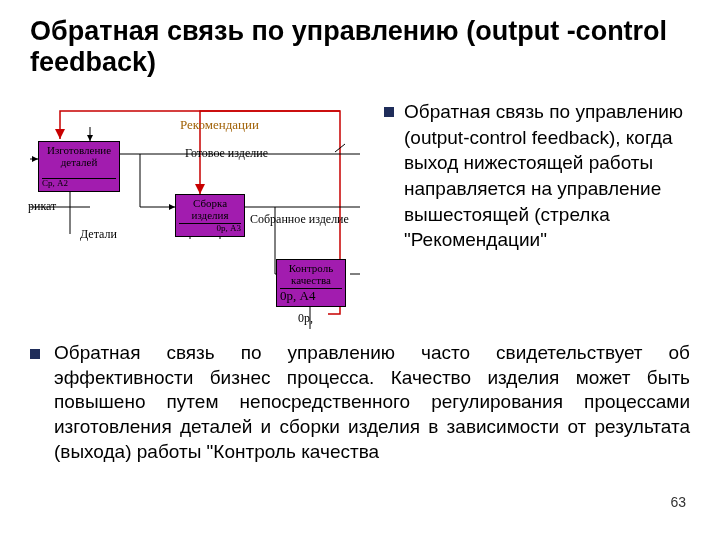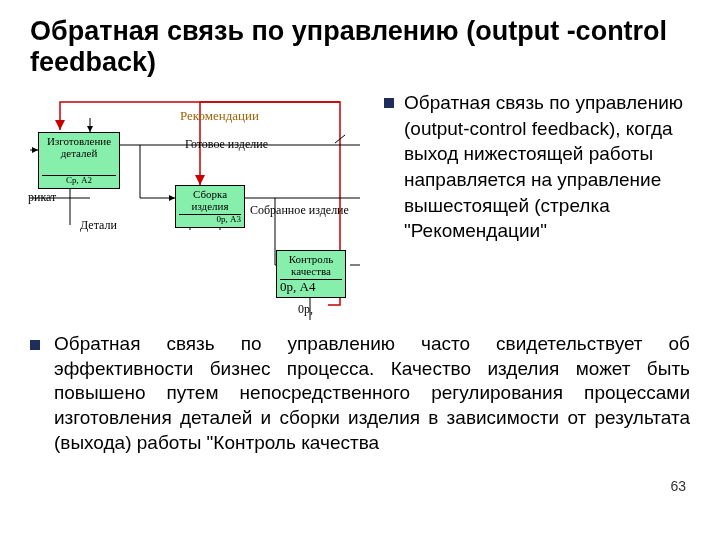--- a/index.html
+++ b/index.html
@@ -16,21 +16,21 @@
     padding: 16px 30px 20px 30px;
     box-sizing: border-box;
     width: 100%;
     height: 100%;
     position: relative;
   }
   .title {
     font-size: 27px;
     font-weight: bold;
     line-height: 1.15;
-    margin-bottom: 12px;
+    margin-bottom: 21px;
   }
   .top-row {
     display: flex;
     gap: 14px;
   }
   .diagram-col { flex: 0 0 340px; }
   .text-col { flex: 1; }
   .bullet {
     display: flex;
     gap: 10px;
@@ -46,36 +46,36 @@
   }
   .bottom-text {
     font-size: 19px;
     line-height: 1.3;
     text-align: justify;
   }
   .bottom-row { display:flex; gap:14px; margin-top: 12px; }
   .page-num {
     position: absolute;
     right: 34px;
-    bottom: 46px;
+    bottom: 30px;
     font-size: 14px;
     color: #333;
   }
   
   .diagram {
     position: relative;
     width: 340px;
     height: 230px;
     font-size: 11px;
     font-family: "Times New Roman", serif;
   }
   .box {
     position: absolute;
     border: 1px solid #000;
-    background: #86efac;
+    background: #a21caf;
     text-align: center;
     padding: 2px 3px;
     line-height: 1.1;
   }
   .tiny { font-size: 12px; position: absolute; }
   .red-lbl { color: #a16207; font-size: 13px; position: absolute; }
   svg.lines {
     position: absolute; left:0; top:0; width:340px; height:230px;
     pointer-events:none;
   }
@@ -125,21 +125,21 @@
           <line x1="280" y1="230" x2="280" y2="193" stroke="#000" marker-end="url(#ah)"></line>
 
           <line x1="60" y1="28" x2="60" y2="42" stroke="#000" marker-end="url(#ah)"></line>
         </svg>
 
         <div class="red-lbl" style="left:150px; top:18px;">Рекомендации</div>
 
         <div class="box" style="left:8px; top:42px; width:74px;">
           <span style="white-space:pre-line;">Изготовление
 деталей</span>
-          <div style="border-top:1px solid #000; margin-top:16px; font-size:9px; text-align:center;">Ср,           А2</div>
+          <div style="border-top:1px solid #000; margin-top:10px; font-size:9px; text-align:left;">Ср,           А2</div>
         </div>
         <div class="tiny" style="left:155px; top:47px;">Готовое изделие</div>
 
         <div class="tiny" style="left:-2px; top:100px;">рикат</div>
         <div class="tiny" style="left:50px; top:128px;">Детали</div>
 
         <div class="box" style="left:145px; top:95px; width:62px;">
           <span style="white-space:pre-line;">Сборка
 изделия</span>
           <div style="border-top:1px solid #000; margin-top:2px; font-size:9px; text-align:right;">0р,           А3</div>

